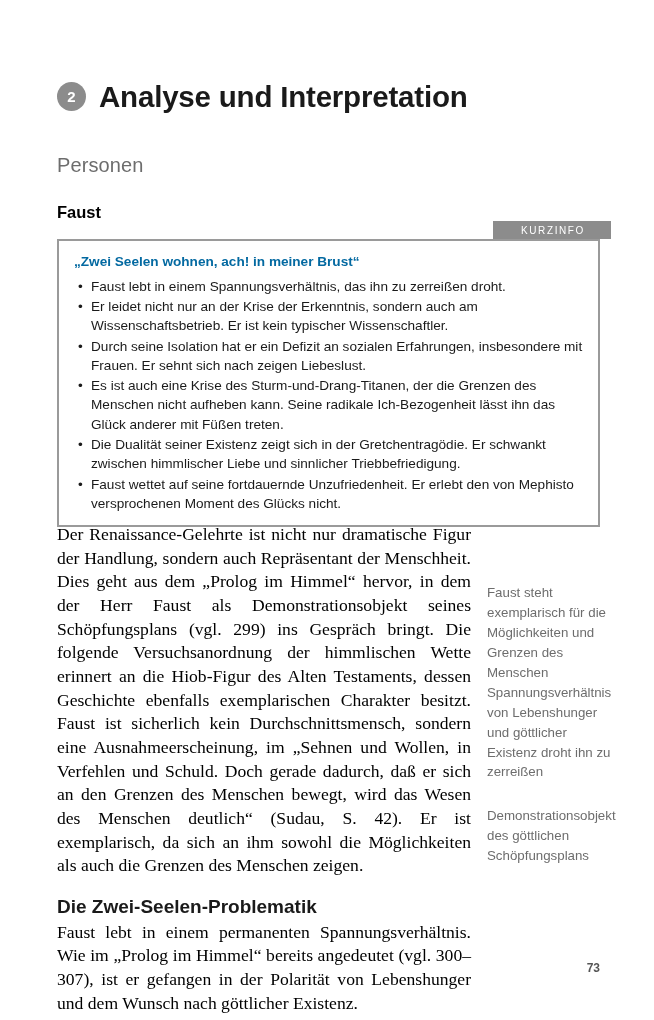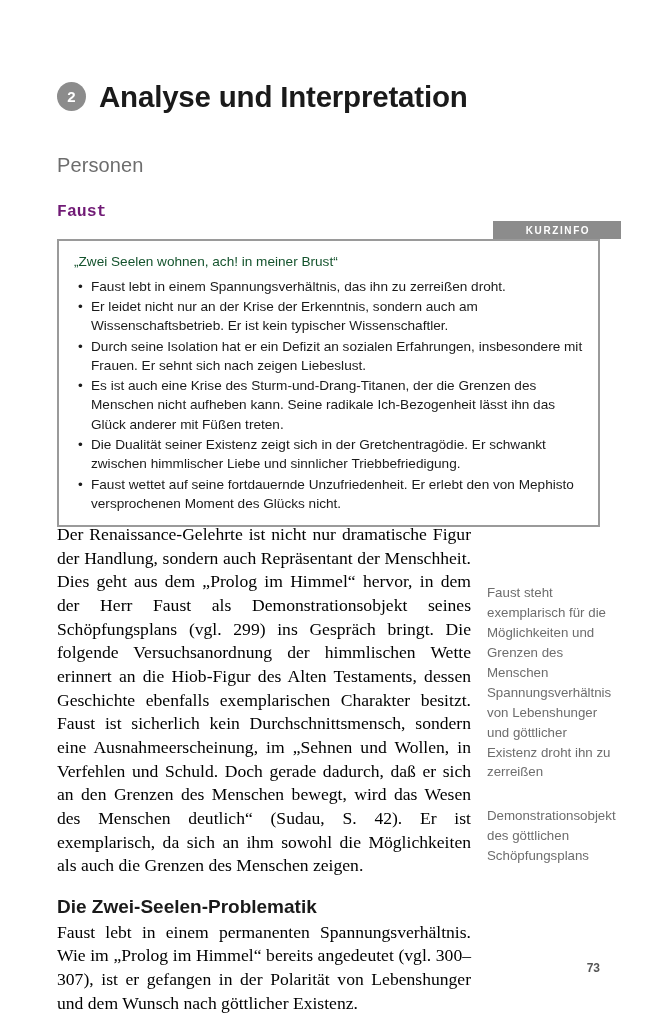--- a/index.html
+++ b/index.html
@@ -68,36 +68,35 @@
     letter-spacing: 0.1px;
   }
 
   
   .subsection-title {
     position: absolute;
     left: 57px;
     top: 204px;
     font-size: 16.5px;
     font-weight: bold;
-    color: #701a75;
-    line-height: 1;
-    font-family: Liberation Mono, monospace;
+    color: #000000;
+    line-height: 1;
   }
 
   
   .info-tab {
     position: absolute;
     left: 493px;
     top: 221px;
-    width: 128px;
+    width: 118px;
     height: 18px;
     background: #8c8c8c;
     color: #ffffff;
     font-size: 10px;
-    font-weight: bold;
+    font-weight: normal;
     letter-spacing: 1.6px;
     display: flex;
     align-items: center;
     justify-content: center;
     box-sizing: border-box;
     padding-left: 2px;
   }
 
   
   .info-box {
@@ -105,22 +104,22 @@
     left: 57px;
     top: 239px;
     width: 543px;
     box-sizing: border-box;
     border: 2px solid #9a9a9a;
     background: #ffffff;
     padding: 12px 15px 11px 15px;
   }
   .info-box-title {
     font-size: 13.6px;
-    font-weight: normal;
-    color: #14532d;
+    font-weight: bold;
+    color: #0369a1;
     line-height: 1.3;
     margin: 0 0 6px 0;
   }
   .info-list {
     margin: 0;
     padding: 0;
     list-style: none;
   }
   .info-list li {
     position: relative;

